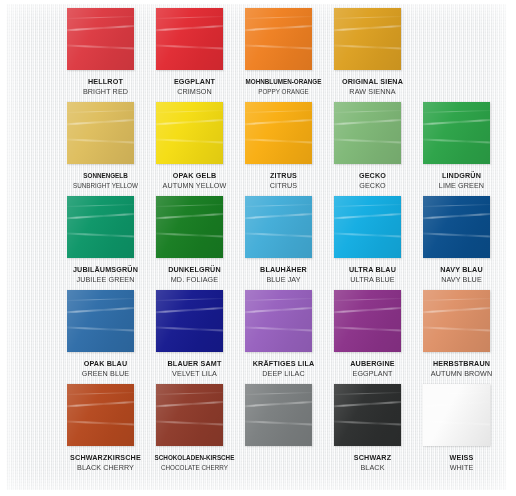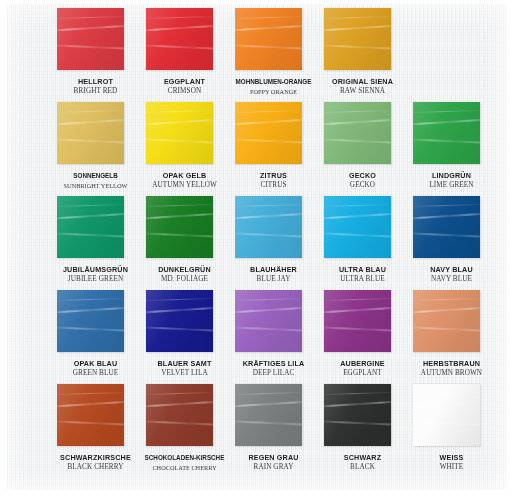--- a/index.html
+++ b/index.html
@@ -47,21 +47,21 @@
         rgba(226,228,230,0.35) 1px,
         rgba(226,228,230,0.35) 2px,
         rgba(250,250,251,0.50) 2px,
         rgba(250,250,251,0.50) 3px);
     box-shadow: inset 0 0 26px rgba(255,255,255,0.9);
   }
 
   
   #swatch-grid {
     position: absolute;
-    left: 51px;
+    left: 61px;
     top: 8px;
     width: 450px;
     height: 478px;
   }
   .swatch-row {
     position: relative;
     height: 94px;
     display: flex;
   }
   .swatch-cell {
@@ -155,21 +155,20 @@
     line-height: 9.5px;
     white-space: nowrap;
   }
   .label-en {
     font-size: 7.2px;
     font-weight: normal;
     letter-spacing: 0.1px;
     color: #3a3a3a;
     line-height: 9.5px;
     white-space: nowrap;
-    font-family: Liberation Serif, serif;
   }
   .tight .label-de, .tight .label-en {
     font-size: 6.3px;
     letter-spacing: 0px;
   }
 </style>
 </head>
 <body>
 
 <div id="chart-root">
@@ -436,24 +435,20 @@
             <div class="label-en">CHOCOLATE CHERRY</div>
           </div>
         </div>
         <div class="swatch-cell">
           <div class="swatch-chip-wrap">
             <div class="swatch-chip" style="background-color: rgb(123, 127, 128);">
               <div class="chip-sheen"></div>
               <div class="chip-streak-b"></div>
             </div>
           </div>
-          <div class="swatch-labels">
-            <div class="label-de">REGEN GRAU</div>
-            <div class="label-en">RAIN GRAY</div>
-          </div>
         </div>
         <div class="swatch-cell">
           <div class="swatch-chip-wrap">
             <div class="swatch-chip" style="background-color: rgb(45, 47, 47);">
               <div class="chip-sheen"></div>
               <div class="chip-streak-b"></div>
             </div>
           </div>
           <div class="swatch-labels">
             <div class="label-de">SCHWARZ</div>

